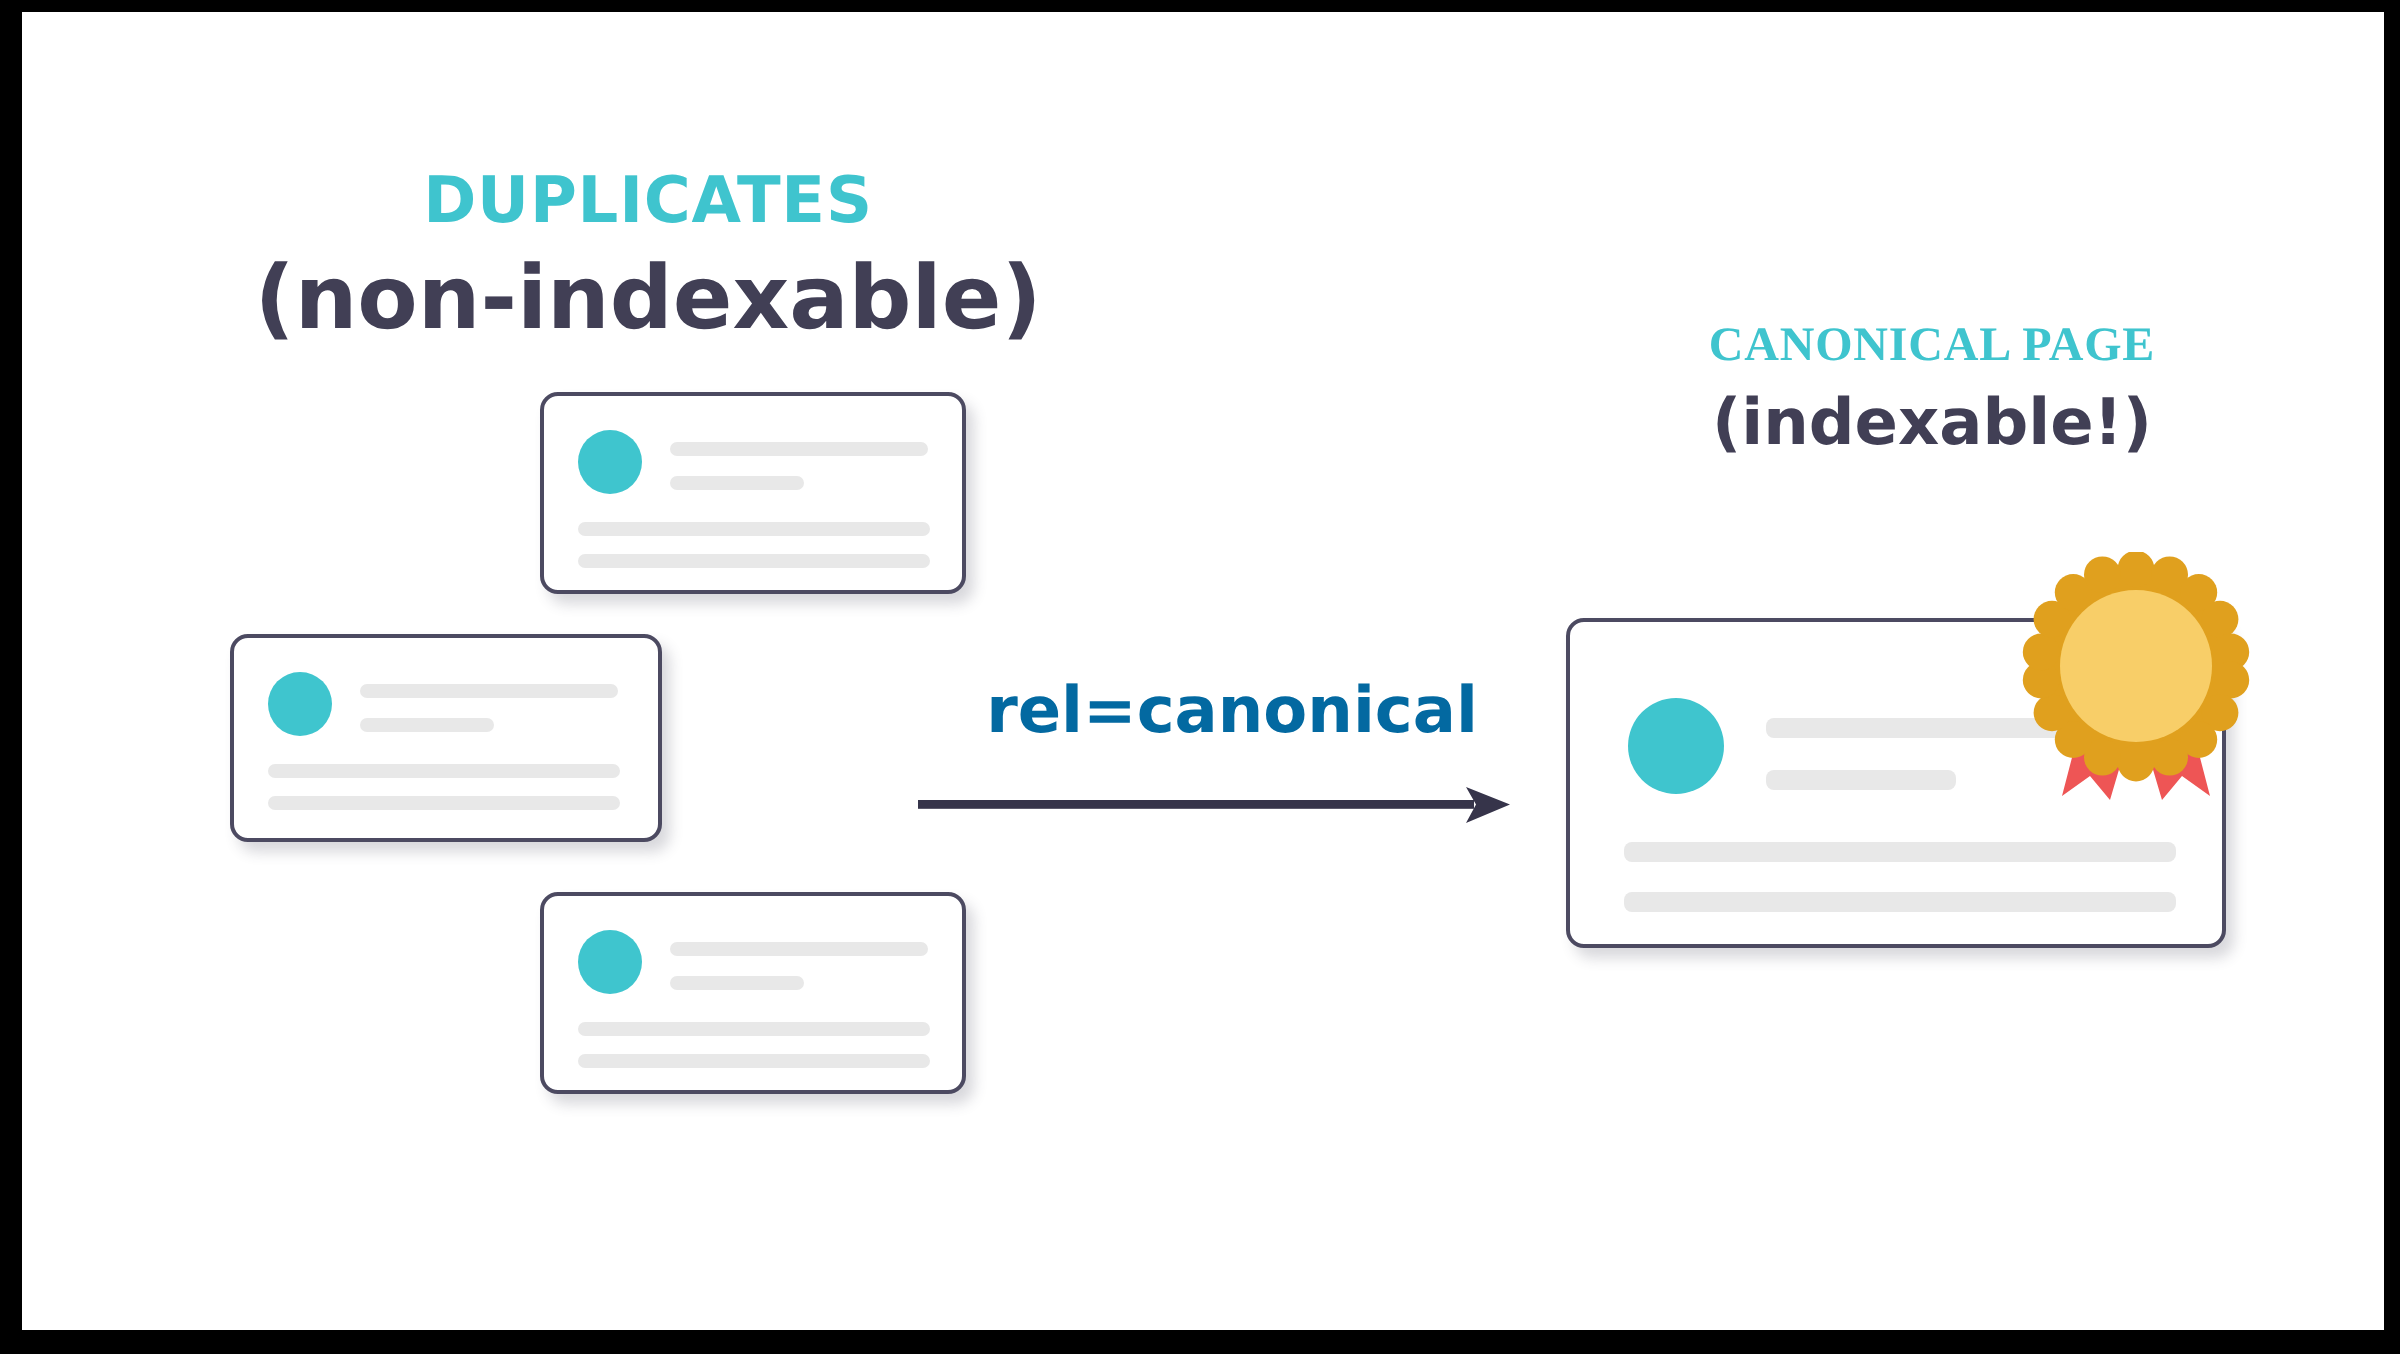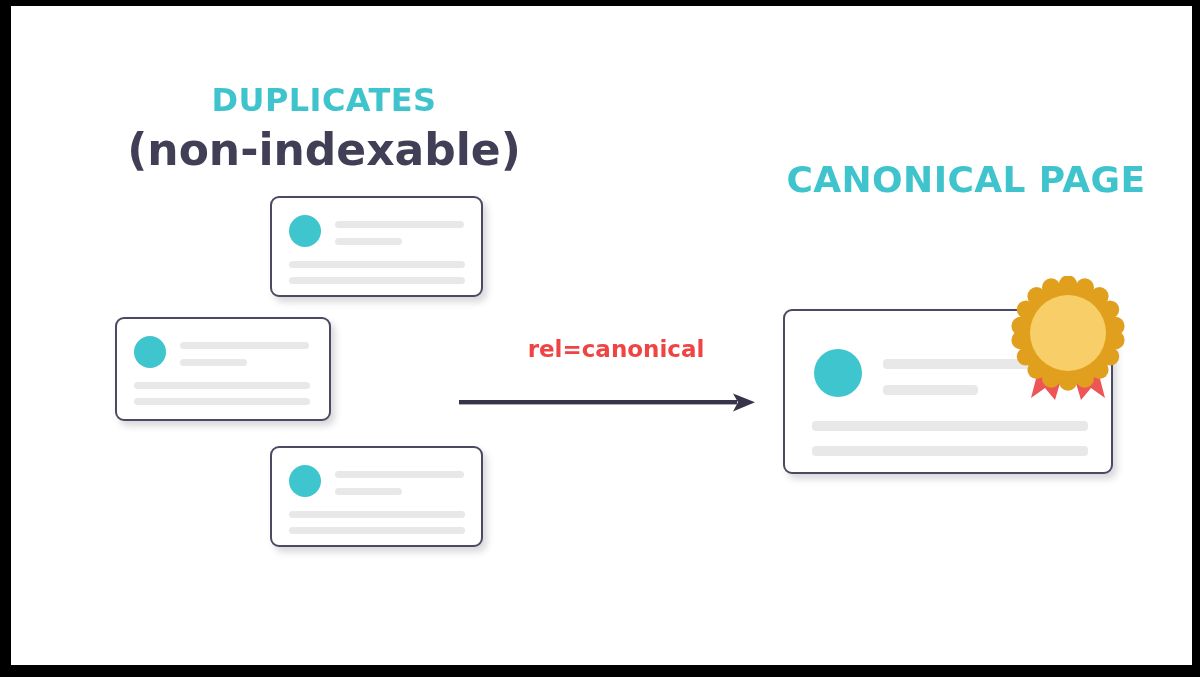--- a/index.html
+++ b/index.html
@@ -49,21 +49,21 @@
     font-weight: 700;
     line-height: 1.05;
     white-space: nowrap;
   }
 
   #dup-head { left: 93px; top: 78px; width: 440px; }
   #dup-head .head-main { font-size: 32px; }
   #dup-head .head-sub  { font-size: 44px; margin-top: 9px; }
 
   #can-head { left: 735px; top: 155px; width: 440px; }
-  #can-head .head-main { font-size: 36px; }
+  #can-head .head-main { font-size: 24px; font-family: Liberation Serif, serif; }
   #can-head .head-sub  { font-size: 32px; margin-top: 9px; }
 
   
   .card {
     position: absolute;
     background: #ffffff;
     border: 2.5px solid #4c4a61;
     border-radius: 9px;
     box-shadow: 4px 5px 7px rgba(60,60,80,0.20);
     box-sizing: border-box;
@@ -112,22 +112,22 @@
     pointer-events: none;
   }
 
   
   #connector { position: absolute; left: 440px; top: 330px; width: 330px; height: 90px; }
   #rel-label {
     position: absolute;
     left: 0; top: 0;
     width: 330px;
     text-align: center;
-    color: #ef4444;
-    font-size: 23px;
+    color: #0369a1;
+    font-size: 32px;
     font-weight: 700;
     white-space: nowrap;
   }
   #arrow { position: absolute; left: 8px; top: 55px; }
 </style>
 </head>
 <body>
 
 <div id="frame">
   <div id="canvas">
@@ -164,20 +164,21 @@
     <div id="connector">
       <div id="rel-label">rel=canonical</div>
       <svg id="arrow" width="300" height="24" viewBox="0 0 300 24">
         <rect x="0" y="9" width="278" height="4.4" fill="#36344a"></rect>
         <path d="M274 2.5 L296 11.2 L274 20.5 L279 11.2 Z" fill="#36344a"></path>
       </svg>
     </div>
 
     <div class="head-block" id="can-head">
       <div class="head-main">CANONICAL PAGE</div>
+      <div class="head-sub">(indexable!)</div>
     </div>
 
     <div class="card" id="can-card">
       <div class="avatar"></div>
       <div class="bar bar-t1"></div>
       <div class="bar bar-t2"></div>
       <div class="bar bar-b1"></div>
       <div class="bar bar-b2"></div>
     </div>
 

